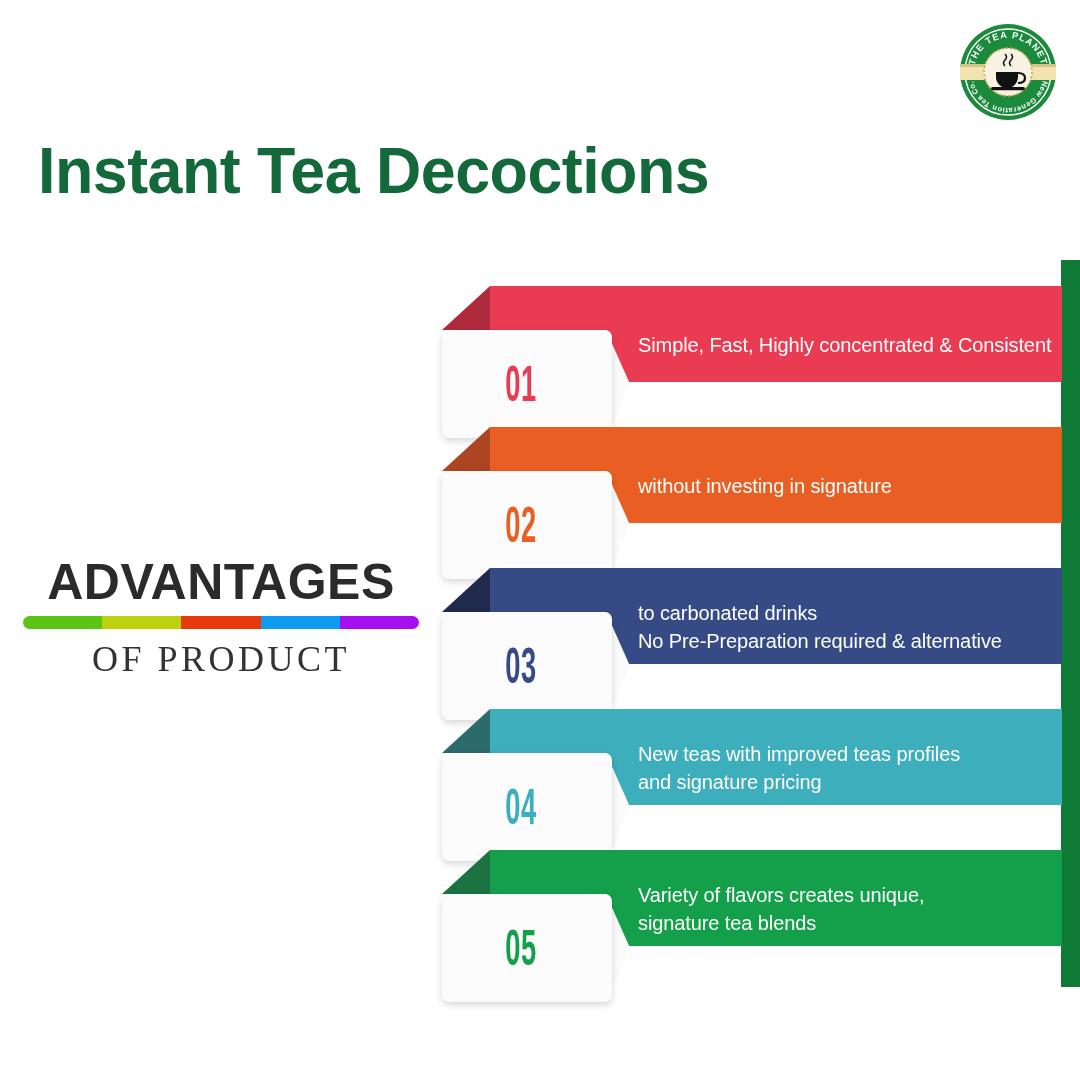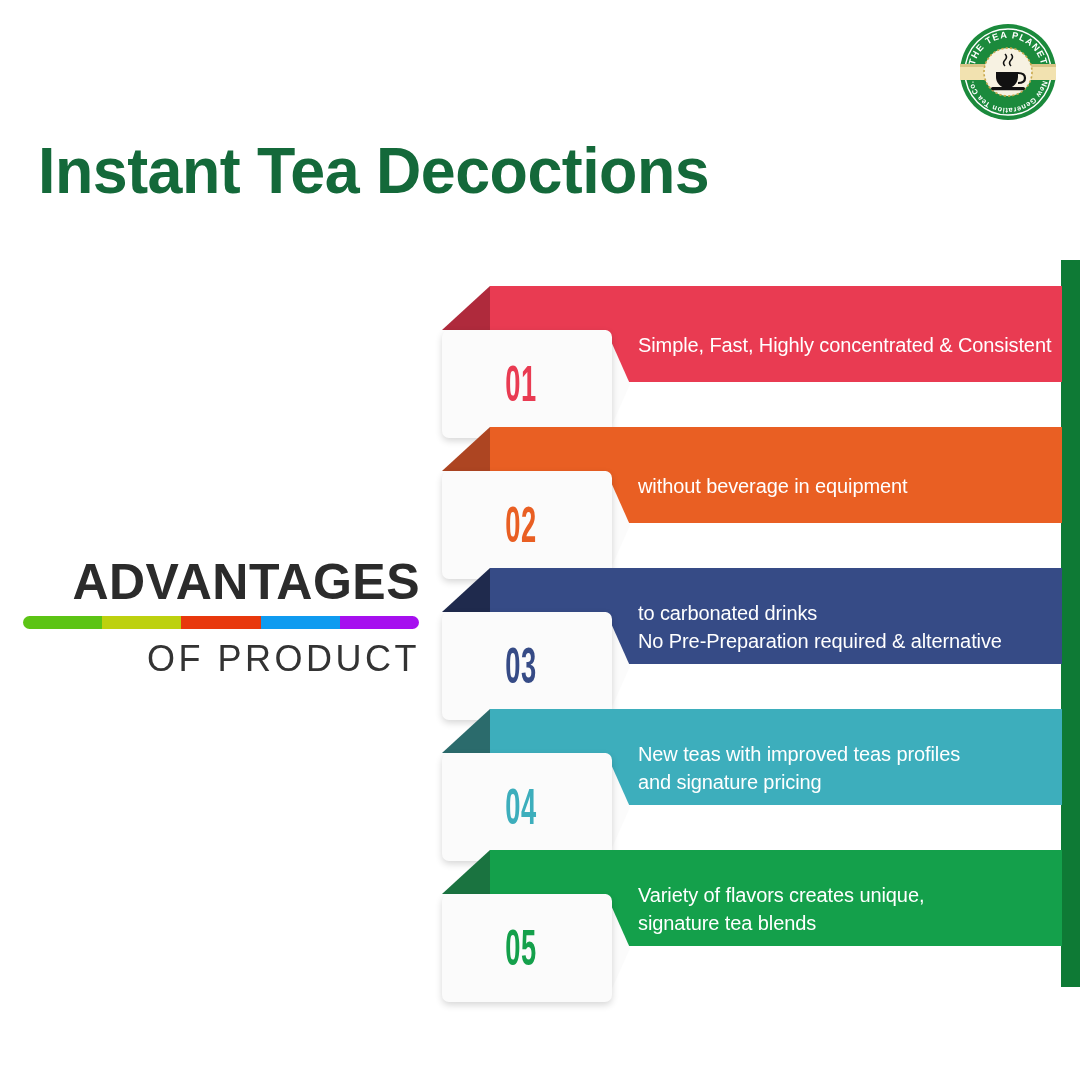--- a/index.html
+++ b/index.html
@@ -48,42 +48,42 @@
     transform: scaleX(0.98);
     transform-origin: left center;
   }
 
   
   #advantages-block {
     position: absolute;
     left: 22px;
     top: 557px;
     width: 398px;
-    text-align: right;
+    text-align: center;
   }
   #advantages-word {
     font-family: "Liberation Sans", sans-serif;
     font-size: 50px;
     font-weight: 700;
     color: #2b2b2b;
     letter-spacing: 0.5px;
     line-height: 1.0;
     white-space: nowrap;
   }
   #color-divider {
     display: flex;
     width: 396px;
     height: 13px;
     margin: 9px auto 0 auto;
     border-radius: 7px;
     overflow: hidden;
   }
   #color-divider span { display: block; height: 100%; }
   #advantages-sub {
-    font-family: Liberation Sans, sans-serif;
+    font-family: Liberation Serif, serif;
     font-size: 36px;
     font-weight: 400;
     color: #333333;
     letter-spacing: 3.5px;
     margin-top: 12px;
     line-height: 1.0;
     white-space: nowrap;
   }
 
   
@@ -230,21 +230,21 @@
           <span class="line">Simple, Fast, Highly concentrated &amp; Consistent</span>
         </div>
       </div>
       <div class="ribbon" style="top: 403px;">
         <div class="ribbon-bar" style="background: rgb(233, 95, 35);"></div>
         <div class="ribbon-fold" style="background: rgb(173, 69, 34);"></div>
         <div class="ribbon-panel-tip"></div>
         <div class="ribbon-panel"></div>
         <div class="ribbon-number" style="color: rgb(233, 95, 35);">02</div>
         <div class="ribbon-text">
-          <span class="line">without beverage in equipment</span>
+          <span class="line">without investing in signature</span>
         </div>
       </div>
       <div class="ribbon" style="top: 544px;">
         <div class="ribbon-bar" style="background: rgb(54, 75, 134);"></div>
         <div class="ribbon-fold" style="background: rgb(31, 42, 77);"></div>
         <div class="ribbon-panel-tip"></div>
         <div class="ribbon-panel"></div>
         <div class="ribbon-number" style="color: rgb(54, 75, 134);">03</div>
         <div class="ribbon-text">
           <span class="line">to carbonated drinks</span>

